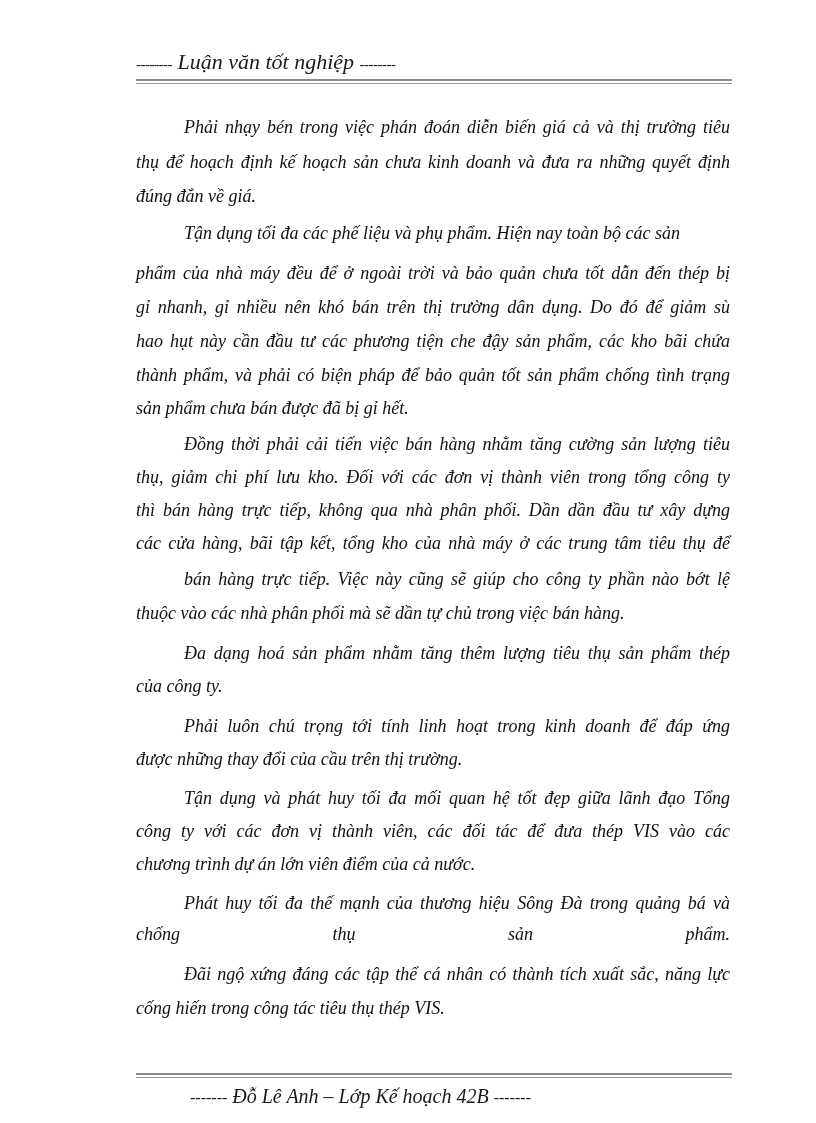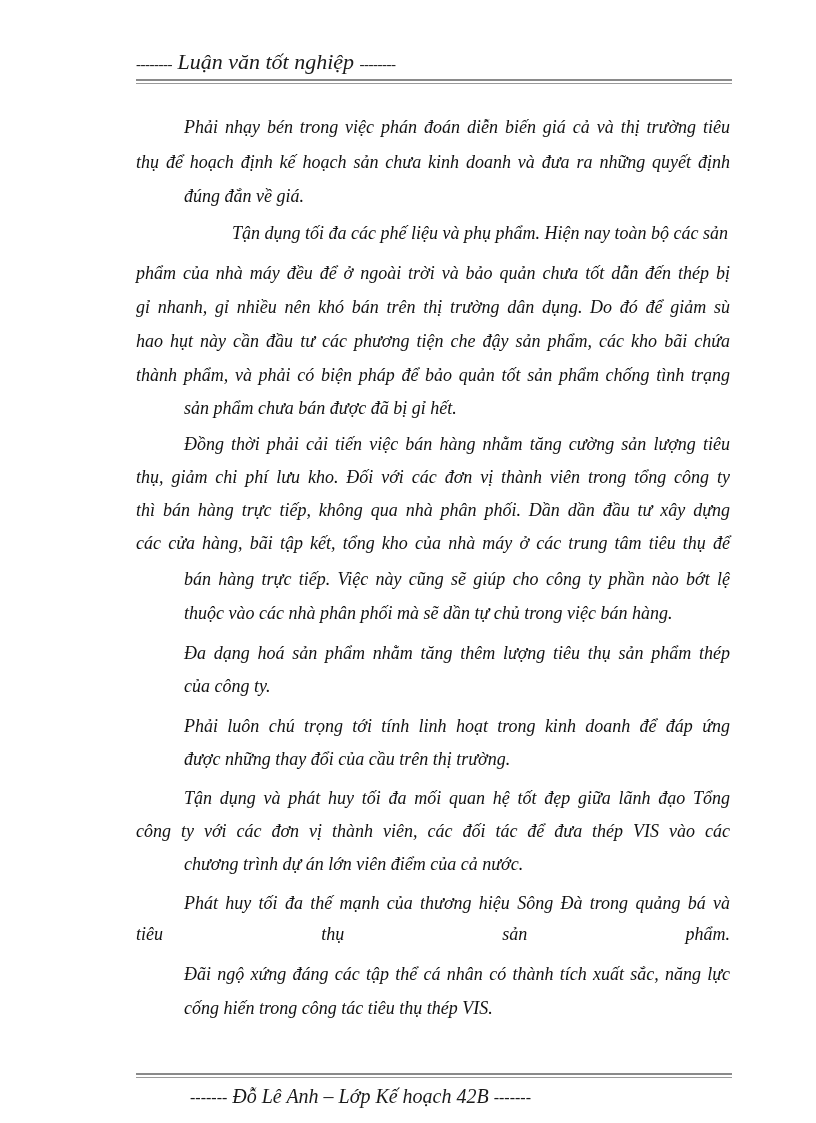--- a/index.html
+++ b/index.html
@@ -12,21 +12,21 @@
   .header-title .dash { font-size: 15px; letter-spacing: -0.5px; }
   .rule { position: absolute; left: 136px; width: 596px; height: 5px;
           border-top: 2px solid #8a8a8a; border-bottom: 1px solid #9a9a9a; box-sizing: border-box; }
   .rule.top { top: 63px; }
   .rule.bottom { top: 1057px; }
 
   .body { position: absolute; left: 136px; top: 0; width: 594px; }
   .line { position: absolute; left: 0; width: 594px; font-size: 18px; line-height: 22px;
           text-align: justify; text-align-last: justify; white-space: nowrap; font-style: italic; }
   .line.indent { left: 48px; width: 546px; }
-  .line.last { text-align-last: left; margin-left: 48px; }
+  .line.last { text-align-last: left; }
   .flex { display: flex; justify-content: space-between; }
 
   .footer { position: absolute; left: 142px; top: 1068px; font-style: italic; font-size: 20px; line-height: 24px; color: #1a1a1a; white-space: pre; margin-left: 48px; }
   .footer .dash { font-style: normal; font-size: 16px; }
 
   .dotline { position: absolute; left: 16px; top: 1121px; width: 490px; height: 1px;
              border-top: 1px dotted #c8c8c8; }
 </style>
 </head>
 <body>
@@ -63,21 +63,21 @@
 
     <div class="line indent" style="top:699px">Phải luôn chú trọng tới tính linh hoạt trong kinh doanh để đáp ứng</div>
     <div class="line last" style="top:732px">được những thay đổi của cầu trên thị trường.</div>
 
     <div class="line indent" style="top:771px">Tận dụng và phát huy tối đa mối quan hệ tốt đẹp giữa lãnh đạo Tổng</div>
     <div class="line" style="top:804px">công ty với các đơn vị thành viên, các đối tác để đưa thép VIS vào các</div>
     <div class="line last" style="top:837px">chương trình dự án lớn viên điểm của cả nước.</div>
 
     <div class="line indent" style="top:876px">Phát huy tối đa thế mạnh của thương hiệu Sông Đà trong quảng bá và</div>
     <div class="line flex" style="top:907px">
-      <span>tiêu</span>
+      <span>chống</span>
       <span>thụ</span>
       <span>sản</span>
       <span>phẩm.</span>
     </div>
 
     <div class="line indent" style="top:947px">Đãi ngộ xứng đáng các tập thể cá nhân có thành tích xuất sắc, năng lực</div>
     <div class="line last" style="top:981px">cống hiến trong công tác tiêu thụ thép VIS.</div>
   </div>
 
   <div class="rule bottom"></div>

